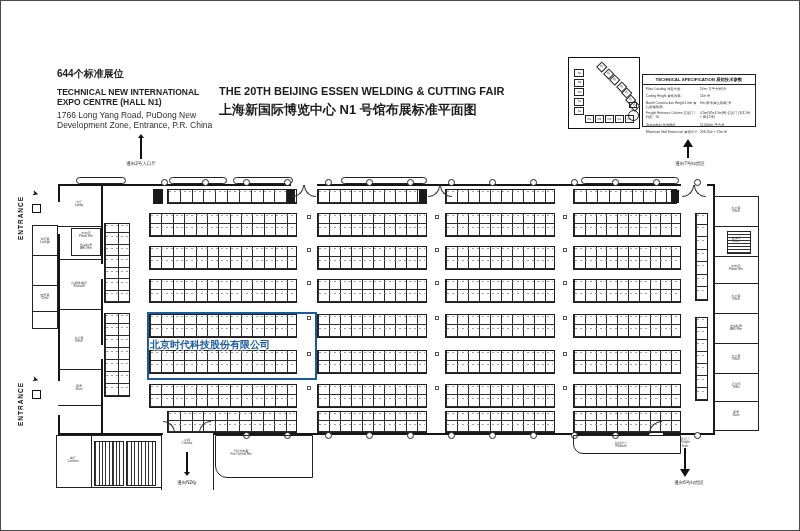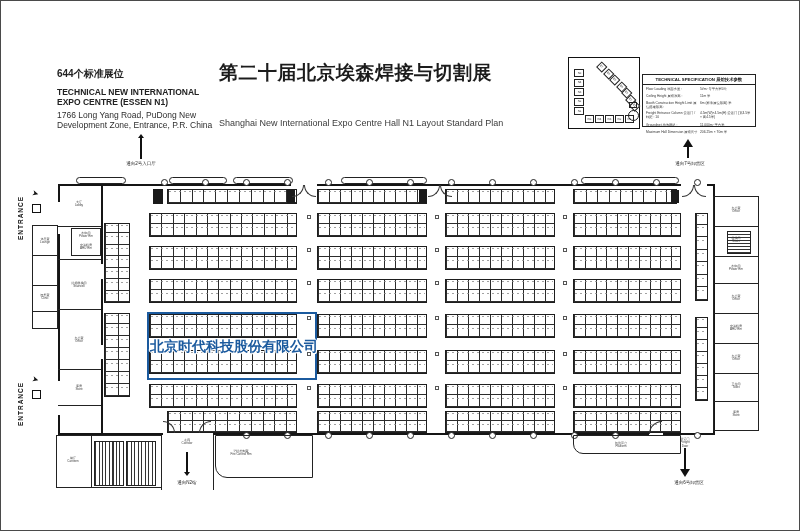--- a/index.html
+++ b/index.html
@@ -7,26 +7,26 @@
         font-family:"Liberation Sans","DejaVu Sans",sans-serif;overflow:hidden;}
   .abs{position:absolute;}
 </style>
 </head>
 <body>
 
 <div class="page">
 
   <div class="abs" style="left:56px;top:66px;font-size:10px;font-weight:bold;color:#222">644个标准展位</div>
   <div class="abs" style="left:56px;top:86px;font-size:8.5px;font-weight:bold;color:#222">TECHNICAL NEW INTERNATIONAL</div>
-  <div class="abs" style="left:56px;top:96px;font-size:8.5px;font-weight:bold;color:#222">EXPO CENTRE (ESSEN N1)</div>
+  <div class="abs" style="left:56px;top:96px;font-size:8.5px;font-weight:bold;color:#222">EXPO CENTRE (HALL N1)</div>
   <div class="abs" style="left:56px;top:109px;font-size:8.5px;color:#2e2e2e">1766 Long Yang Road, PuDong New</div>
   <div class="abs" style="left:56px;top:119px;font-size:8.5px;color:#2e2e2e">Development Zone, Entrance, P.R. China</div>
 
-  <div class="abs" style="left:218px;top:59px;font-size:19px;font-weight:bold;color:#1c1c1c;letter-spacing:.5px">第二十届北京埃森焊接与切割展</div>
-  <div class="abs" style="left:218px;top:117px;font-size:9px;color:#3c3c3c">Shanghai New International Expo Centre   Hall N1 Layout Standard Plan</div>
+  <div class="abs" style="left:218px;top:84px;font-size:11px;font-weight:bold;color:#1c1c1c">THE 20TH BEIJING ESSEN WELDING &amp; CUTTING FAIR</div>
+  <div class="abs" style="left:218px;top:100px;font-size:13px;font-weight:bold;color:#1c1c1c">上海新国际博览中心 N1 号馆布展标准平面图</div>
 
   <div class="abs" id="minimap" style="left:567px;top:56px;width:72px;height:72px;border:1.6px solid #111;box-sizing:border-box">
       <div style="position: absolute; left: 5px; top: 11px; width: 10px; height: 8px; border: 1px solid rgb(34, 34, 34); box-sizing: border-box; display: flex; align-items: center; justify-content: center; transform: none; background: rgb(255, 255, 255);">
         <span style="font-size: 7px; transform: scale(0.4); color: rgb(51, 51, 51);">N5</span>
       </div>
       <div style="position: absolute; left: 5px; top: 20.5px; width: 10px; height: 8px; border: 1px solid rgb(34, 34, 34); box-sizing: border-box; display: flex; align-items: center; justify-content: center; transform: none; background: rgb(255, 255, 255);">
         <span style="font-size: 7px; transform: scale(0.4); color: rgb(51, 51, 51);">N4</span>
       </div>
       <div style="position: absolute; left: 5px; top: 30px; width: 10px; height: 8px; border: 1px solid rgb(34, 34, 34); box-sizing: border-box; display: flex; align-items: center; justify-content: center; transform: none; background: rgb(255, 255, 255);">
         <span style="font-size: 7px; transform: scale(0.4); color: rgb(51, 51, 51);">N3</span>
@@ -394,14 +394,14 @@
 AHU Rm</div>
       <div style="position: absolute; left: 675px; top: 353px; width: 120px; text-align: center; transform: scale(0.5); transform-origin: 50% 0px; font-size: 6px; line-height: 1.2; color: rgb(61, 61, 61); font-weight: normal; white-space: pre;">办公室
 Office</div>
       <div style="position: absolute; left: 675px; top: 381px; width: 120px; text-align: center; transform: scale(0.5); transform-origin: 50% 0px; font-size: 6px; line-height: 1.2; color: rgb(61, 61, 61); font-weight: normal; white-space: pre;">卫生间
 Toilet</div>
       <div style="position: absolute; left: 675px; top: 409px; width: 120px; text-align: center; transform: scale(0.5); transform-origin: 50% 0px; font-size: 6px; line-height: 1.2; color: rgb(61, 61, 61); font-weight: normal; white-space: pre;">库房
 Store</div>
     </div>
 
   <div class="abs" id="hl-box" style="left:146px;top:311px;width:170px;height:68px;border:2px solid #1b5a9e;box-sizing:border-box;z-index:6"></div>
-  <div class="abs" id="hl-text" style="left: 149px; top: 337px; font-size: 14px; font-weight: bold; z-index: 7; text-shadow: rgb(255, 255, 255) -1px 0px 0px, rgb(255, 255, 255) 1px 0px 0px, rgb(255, 255, 255) 0px -1px 0px, rgb(255, 255, 255) 0px 1px 0px, rgb(255, 255, 255) 1px 1px 0px, rgb(255, 255, 255) -1px -1px 0px; color: rgb(27, 90, 158);">北京时代科技股份有限公司</div>
+  <div class="abs" id="hl-text" style="left: 149px; top: 337px; font-size: 10px; font-weight: bold; z-index: 7; text-shadow: rgb(255, 255, 255) -1px 0px 0px, rgb(255, 255, 255) 1px 0px 0px, rgb(255, 255, 255) 0px -1px 0px, rgb(255, 255, 255) 0px 1px 0px, rgb(255, 255, 255) 1px 1px 0px, rgb(255, 255, 255) -1px -1px 0px; color: rgb(27, 90, 158);">北京时代科技股份有限公司</div>
 </div>
 
 </body></html>

